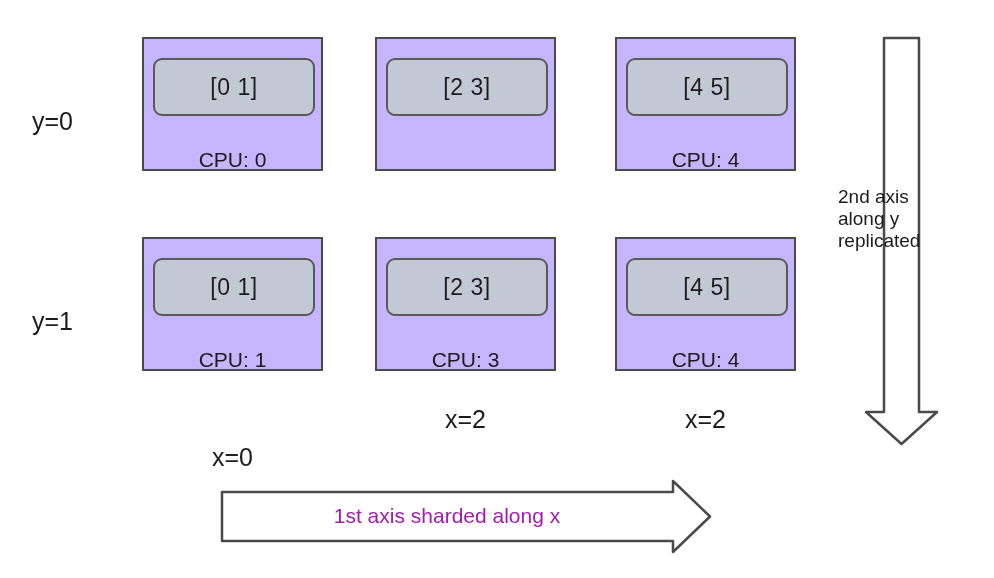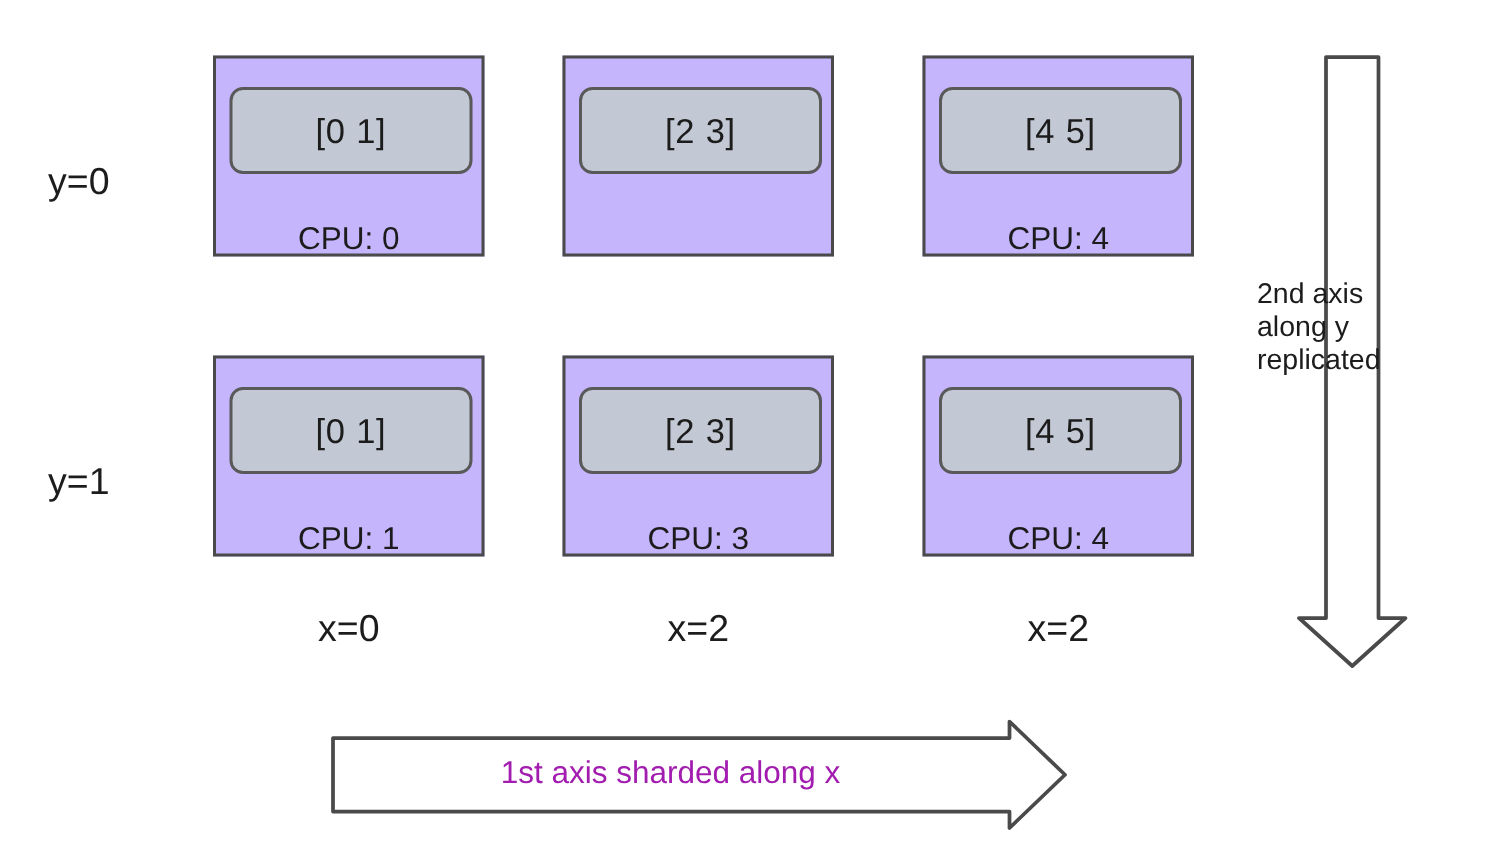--- a/index.html
+++ b/index.html
@@ -40,21 +40,21 @@
   
   .col-label {
     position: absolute;
     top: 404px;
     font-size: 25px;
     line-height: 30px;
     color: #1c1c1c;
     text-align: center;
     white-space: nowrap;
   }
-  .col-label.c0 { left: 142px; width: 181px; }
+  .col-label.c0 { left: 142px; width: 181px; margin-top: 38px; }
   .col-label.c1 { left: 375px; width: 181px; }
   .col-label.c2 { left: 615px; width: 181px; }
 
   
   .cell {
     position: absolute;
     width: 181px;
     height: 134px;
     box-sizing: border-box;
     border: 2.5px solid #4a4a4a;

